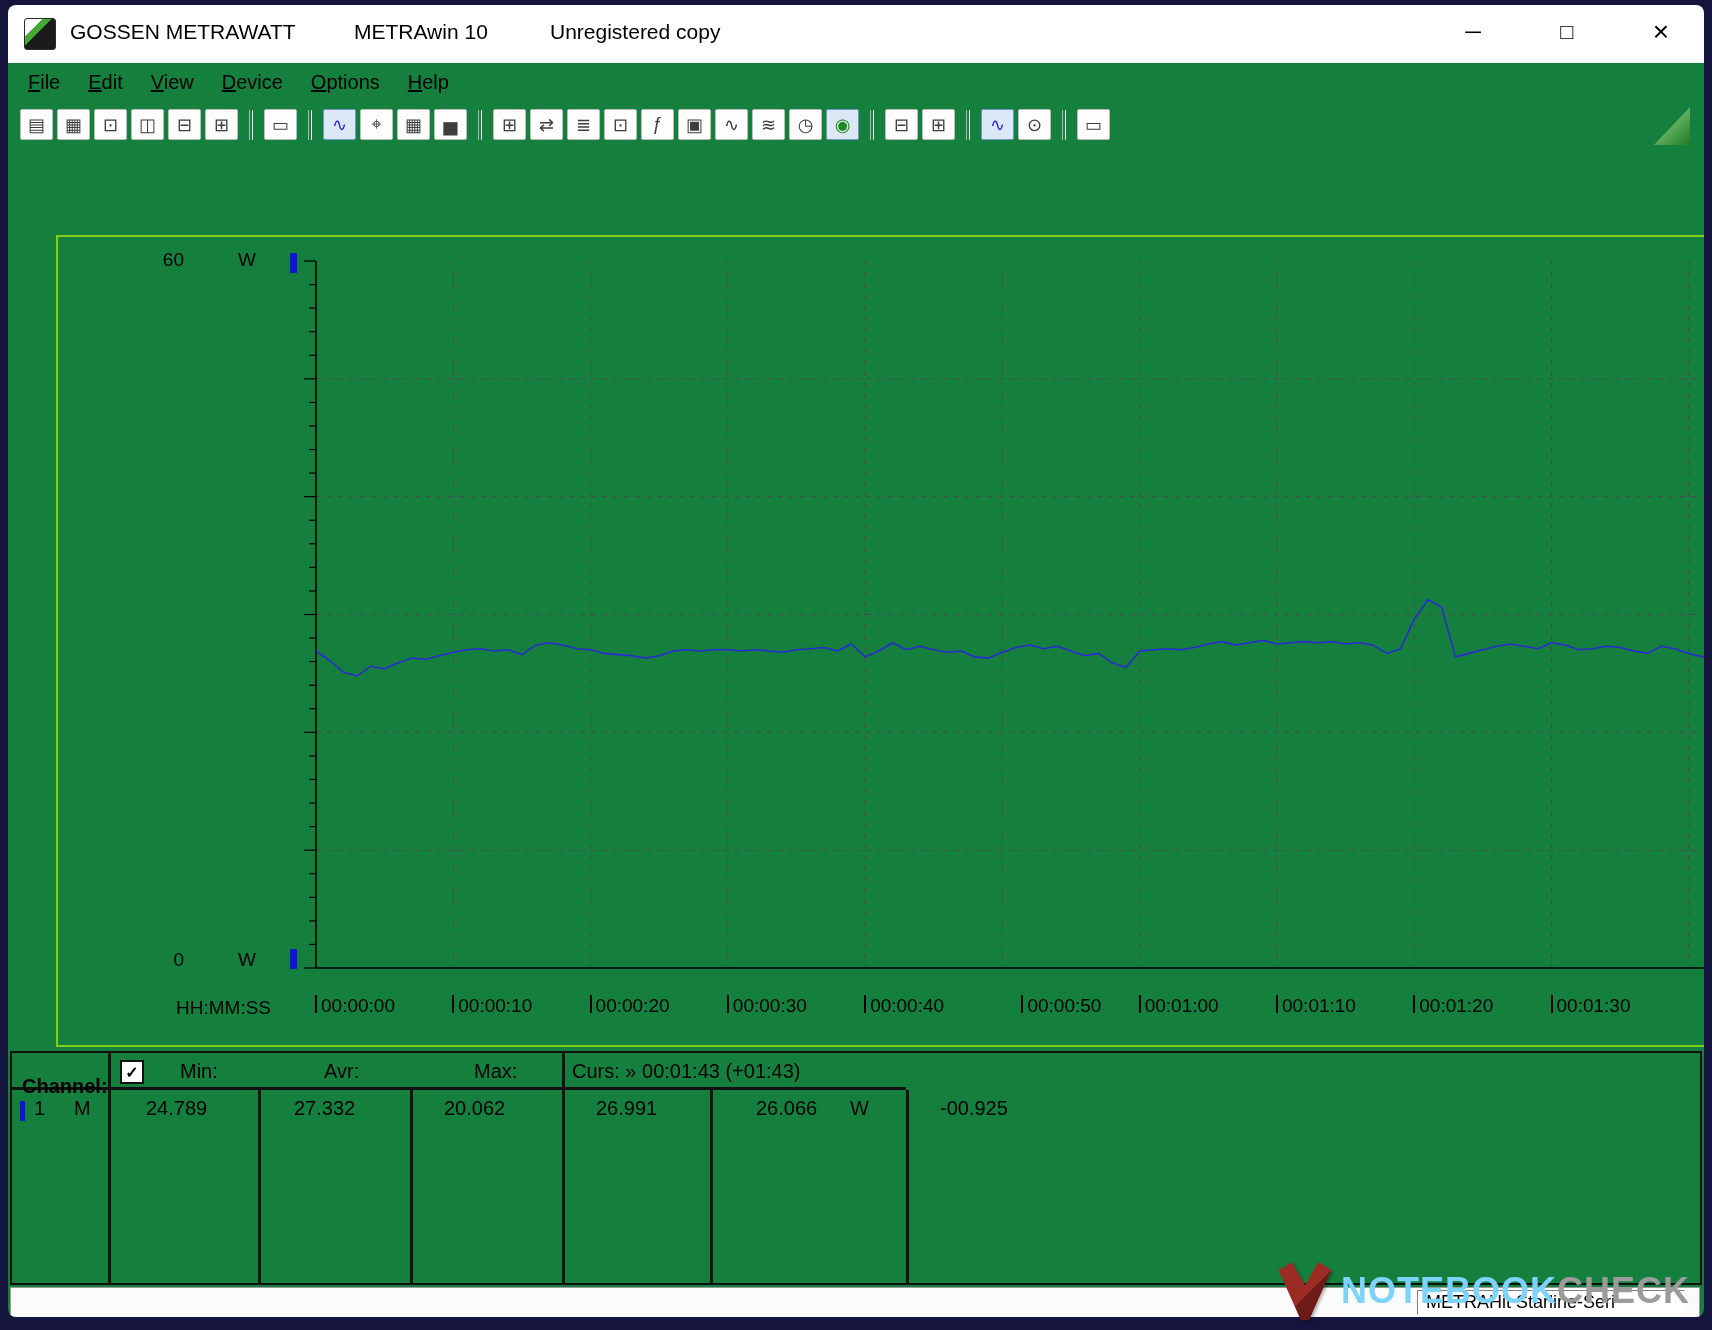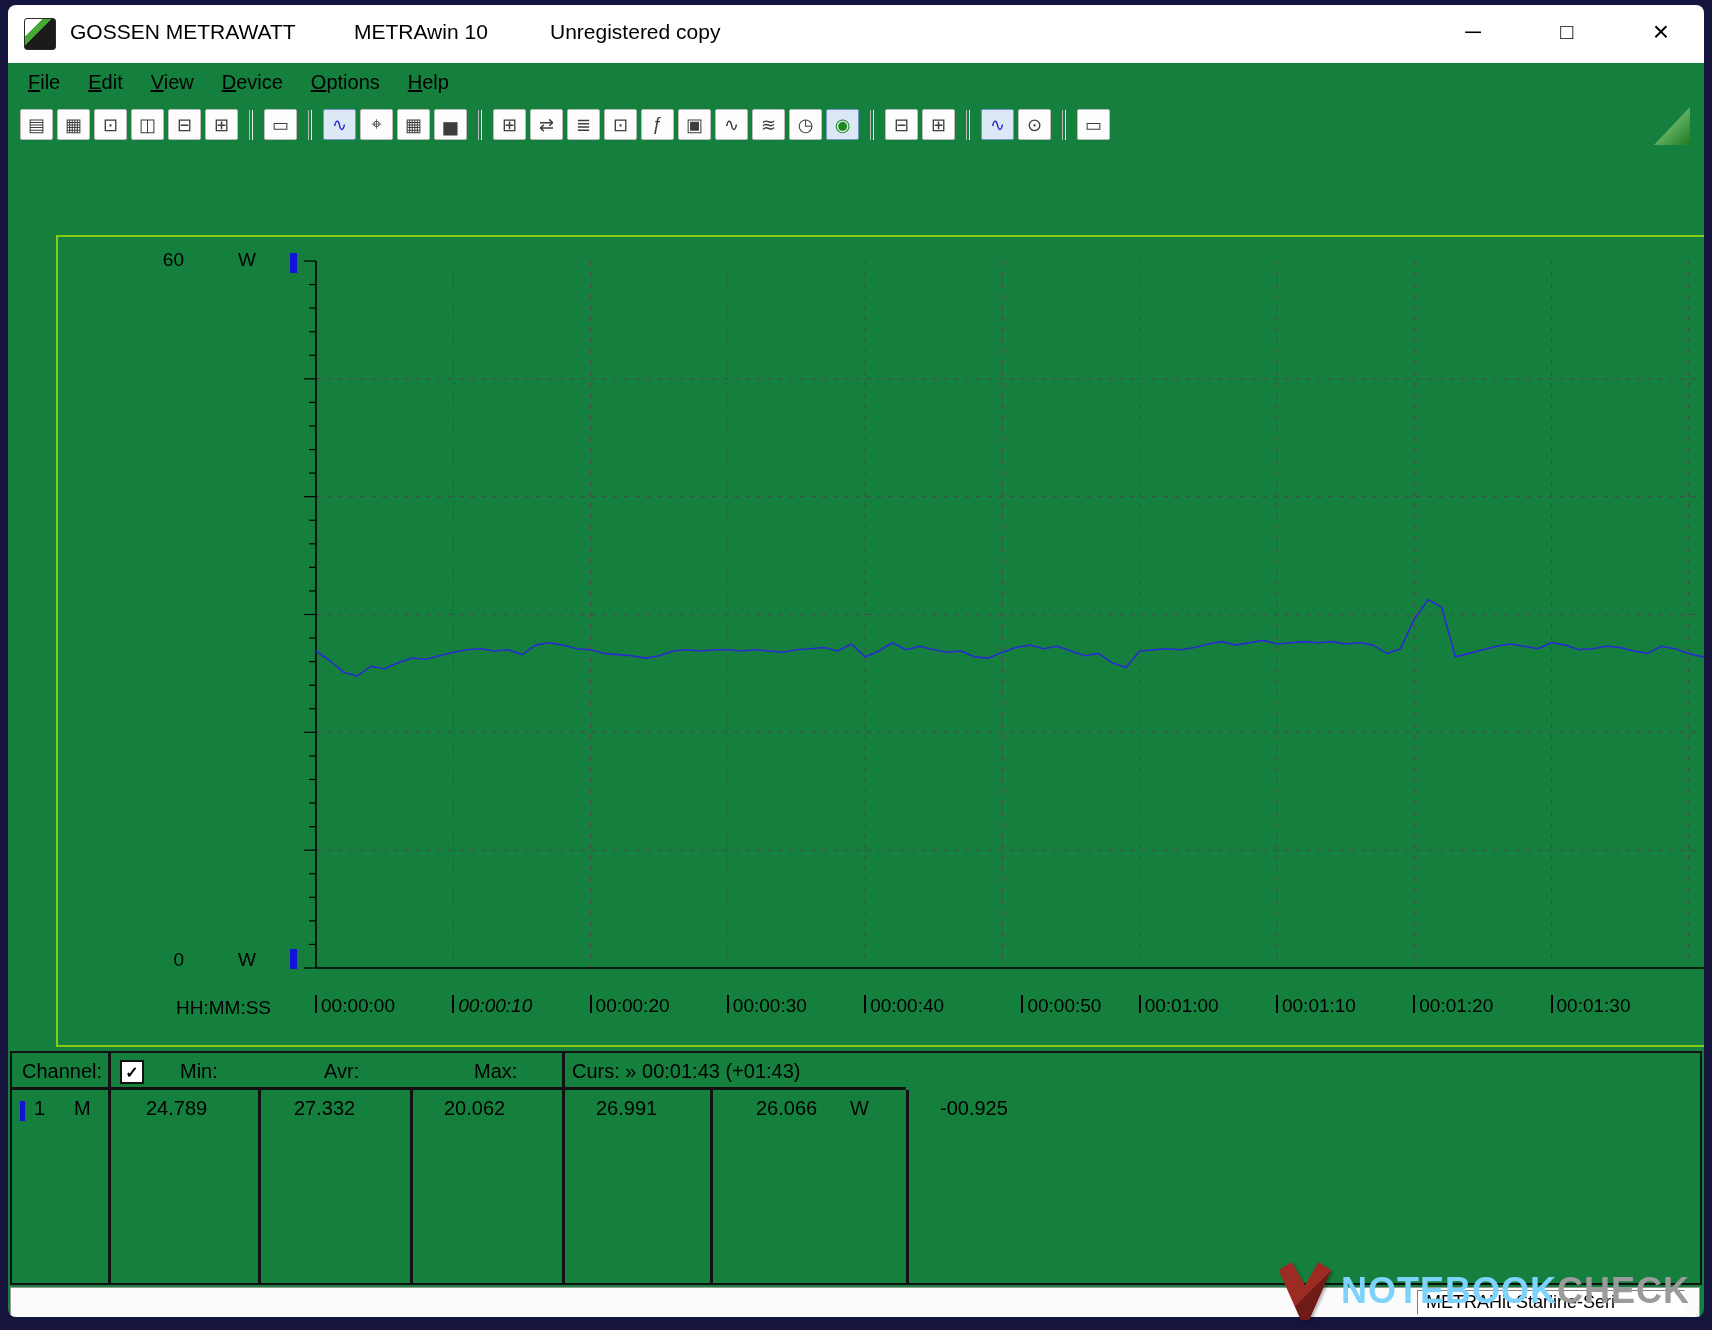--- a/index.html
+++ b/index.html
@@ -213,21 +213,21 @@
           <path d="M1406 726 L1414 714 L1422 726" class="cursor-marker"></path>
         </svg>
     </div>
 
     <span class="xaxis-name">HH:MM:SS</span>
     <div class="x-ticks" id="x-ticks">
         <div class="x-tick" style="left: 258px;">
           <span class="x-bar"></span>
           <span>00:00:00</span>
         </div>
-        <div class="x-tick" style="left: 395.282px; font-style: italic;">
+        <div class="x-tick" style="left: 395.282px;">
           <span class="x-bar"></span>
           <span>00:00:10</span>
         </div>
         <div class="x-tick" style="left: 532.563px;">
           <span class="x-bar"></span>
           <span>00:00:20</span>
         </div>
         <div class="x-tick" style="left: 669.845px;">
           <span class="x-bar"></span>
           <span>00:00:30</span>
@@ -261,21 +261,21 @@
 
   <div class="datapanel">
     <div class="dp-underline"></div>
     <div class="dp-div" style="left:96px;top:0;bottom:0;"></div>
     <div class="dp-div" style="left:550px;top:0;bottom:0;"></div>
     <div class="dp-div" style="left:246px;top:37px;bottom:0;"></div>
     <div class="dp-div" style="left:398px;top:37px;bottom:0;"></div>
     <div class="dp-div" style="left:698px;top:37px;bottom:0;"></div>
     <div class="dp-div" style="left:894px;top:37px;bottom:0;"></div>
 
-    <span class="dp-text" style="left:10px;top:7px;">Channel:</span>
+    <span class="dp-text" style="left:10px;top:22px;font-weight:bold;">Channel:</span>
     <div class="checkbox">
       <span>✓</span>
     </div>
     <span class="dp-text" style="left:168px;top:7px;">Min:</span>
     <span class="dp-text" style="left:312px;top:7px;">Avr:</span>
     <span class="dp-text" style="left:462px;top:7px;">Max:</span>
     <span class="dp-text" style="left:560px;top:7px;">Curs: » 00:01:43 (+01:43)</span>
 
     <div class="row-marker" style="background: rgb(18, 18, 216);"></div>
     <span class="dp-text" style="left:22px;top:44px;">1</span>

